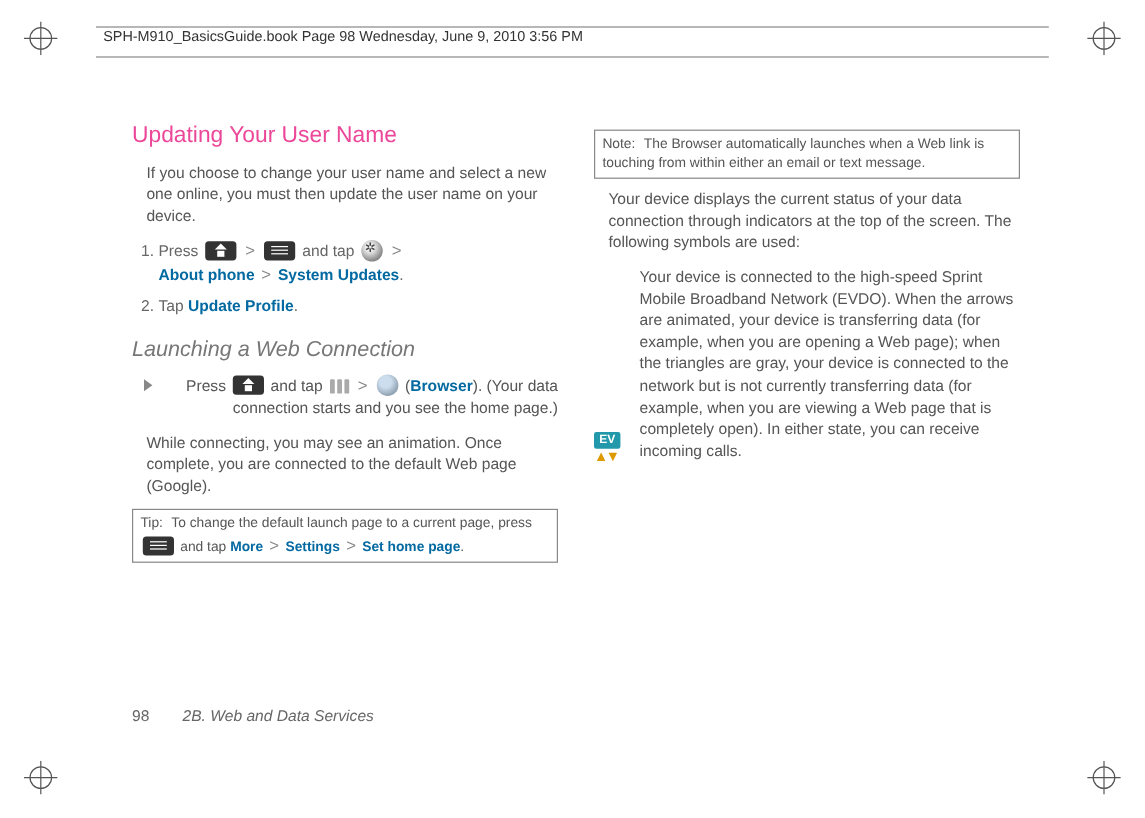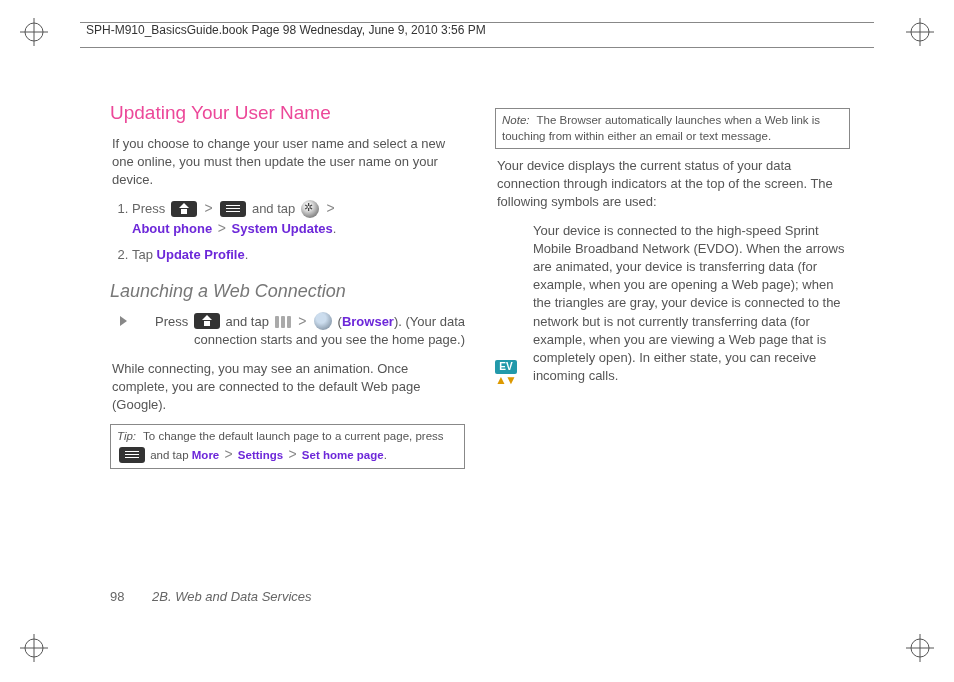--- a/index.html
+++ b/index.html
@@ -59,21 +59,21 @@
     margin: 0 0 8px 0;
     font-weight: normal;
   }
   .h2 {
     font-size: 18px;
     font-style: italic;
     color: #777;
     margin: 14px 0 8px 0;
     font-weight: normal;
   }
-  p { margin: 0 0 10px 2px; color: #555; }
+  p { margin: 0 0 10px 12px; color: #555; }
   ol { margin: 0 0 10px 0; padding-left: 22px; color: #666; }
   ol li { margin-bottom: 8px; }
   .bullet-row {
     display: flex;
     gap: 6px;
     margin: 0 0 10px 10px;
     color: #555;
     text-align: right;
   }
   .bullet-tri {
@@ -151,31 +151,30 @@
     vertical-align:middle;
     margin: 0 2px;
   }
   .status-icons span {
     width:4px;
     height:12px;
     background:#aaa;
     border-radius:1px;
   }
   .gt { font-size: 14px; color:#888; margin: 0 2px; }
-  .bold { font-weight: bold; color:#6d28d9; }
+  .bold { font-weight: bold; color:#0369a1; }
   .box {
     border: 1px solid #888;
     padding: 4px 6px;
     font-size: 11.5px;
     color: #555;
     margin: 8px 0;
     line-height: 1.35;
   }
   .box .label {
-    font-style: italic;
     color: #555;
     margin-right: 4px;
   }
   .icon-para {
     display: flex;
     gap: 10px;
     margin-top: 6px;
     align-items: flex-end;
   }
   .ev-icon {

